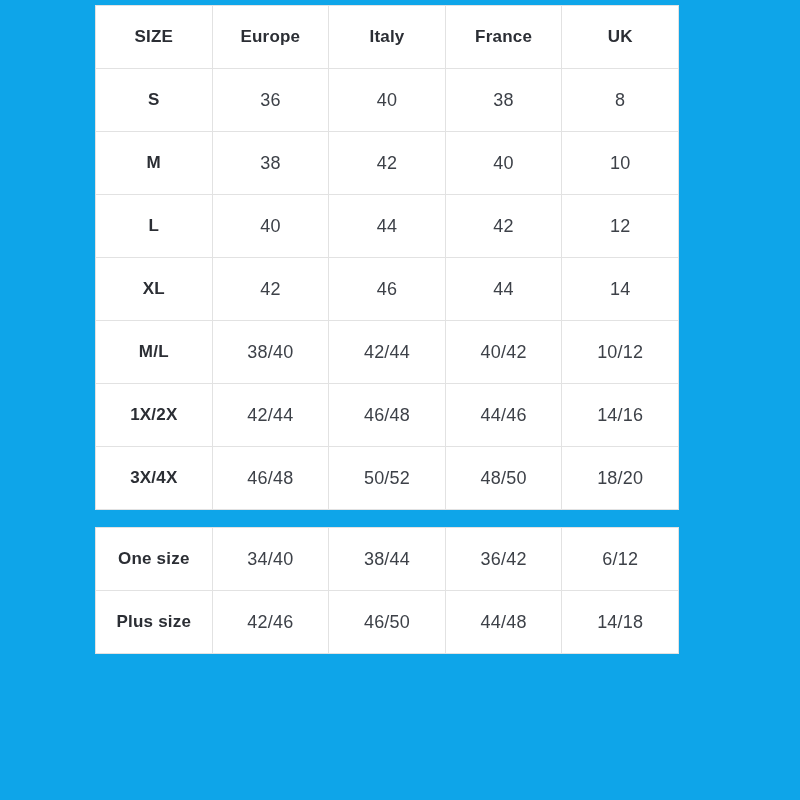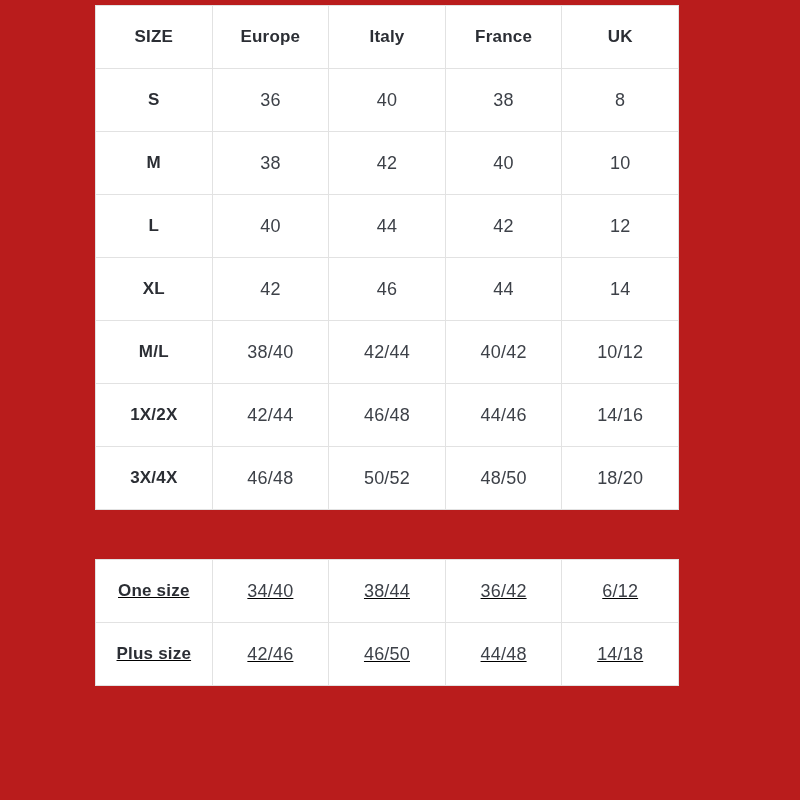--- a/index.html
+++ b/index.html
@@ -5,21 +5,21 @@
   html, body {
     margin: 0;
     padding: 0;
     background: #ffffff;
     font-family: "Liberation Sans", sans-serif;
   }
   .page {
     position: relative;
     width: 800px;
     height: 800px;
-    background: #b91c1c;
+    background: #0ea5e9;
     overflow: hidden;
   }
   .tables-wrap {
     position: absolute;
     left: 95px;
     top: 5px;
     width: 584px;
   }
   table.size-table {
     border-collapse: collapse;
@@ -40,22 +40,21 @@
     font-weight: 700;
     color: #2b2e34;
     font-size: 17px;
   }
   table.size-table td {
     font-weight: 400;
     color: #3d4148;
     font-size: 18px;
   }
   .second-table {
-    margin-top: 49px;
-    text-decoration: underline;
+    margin-top: 17px;
   }
 </style>
 </head>
 <body>
 
 <div class="page">
   <div class="tables-wrap">
 
     <table class="size-table first-table">
       <thead>

